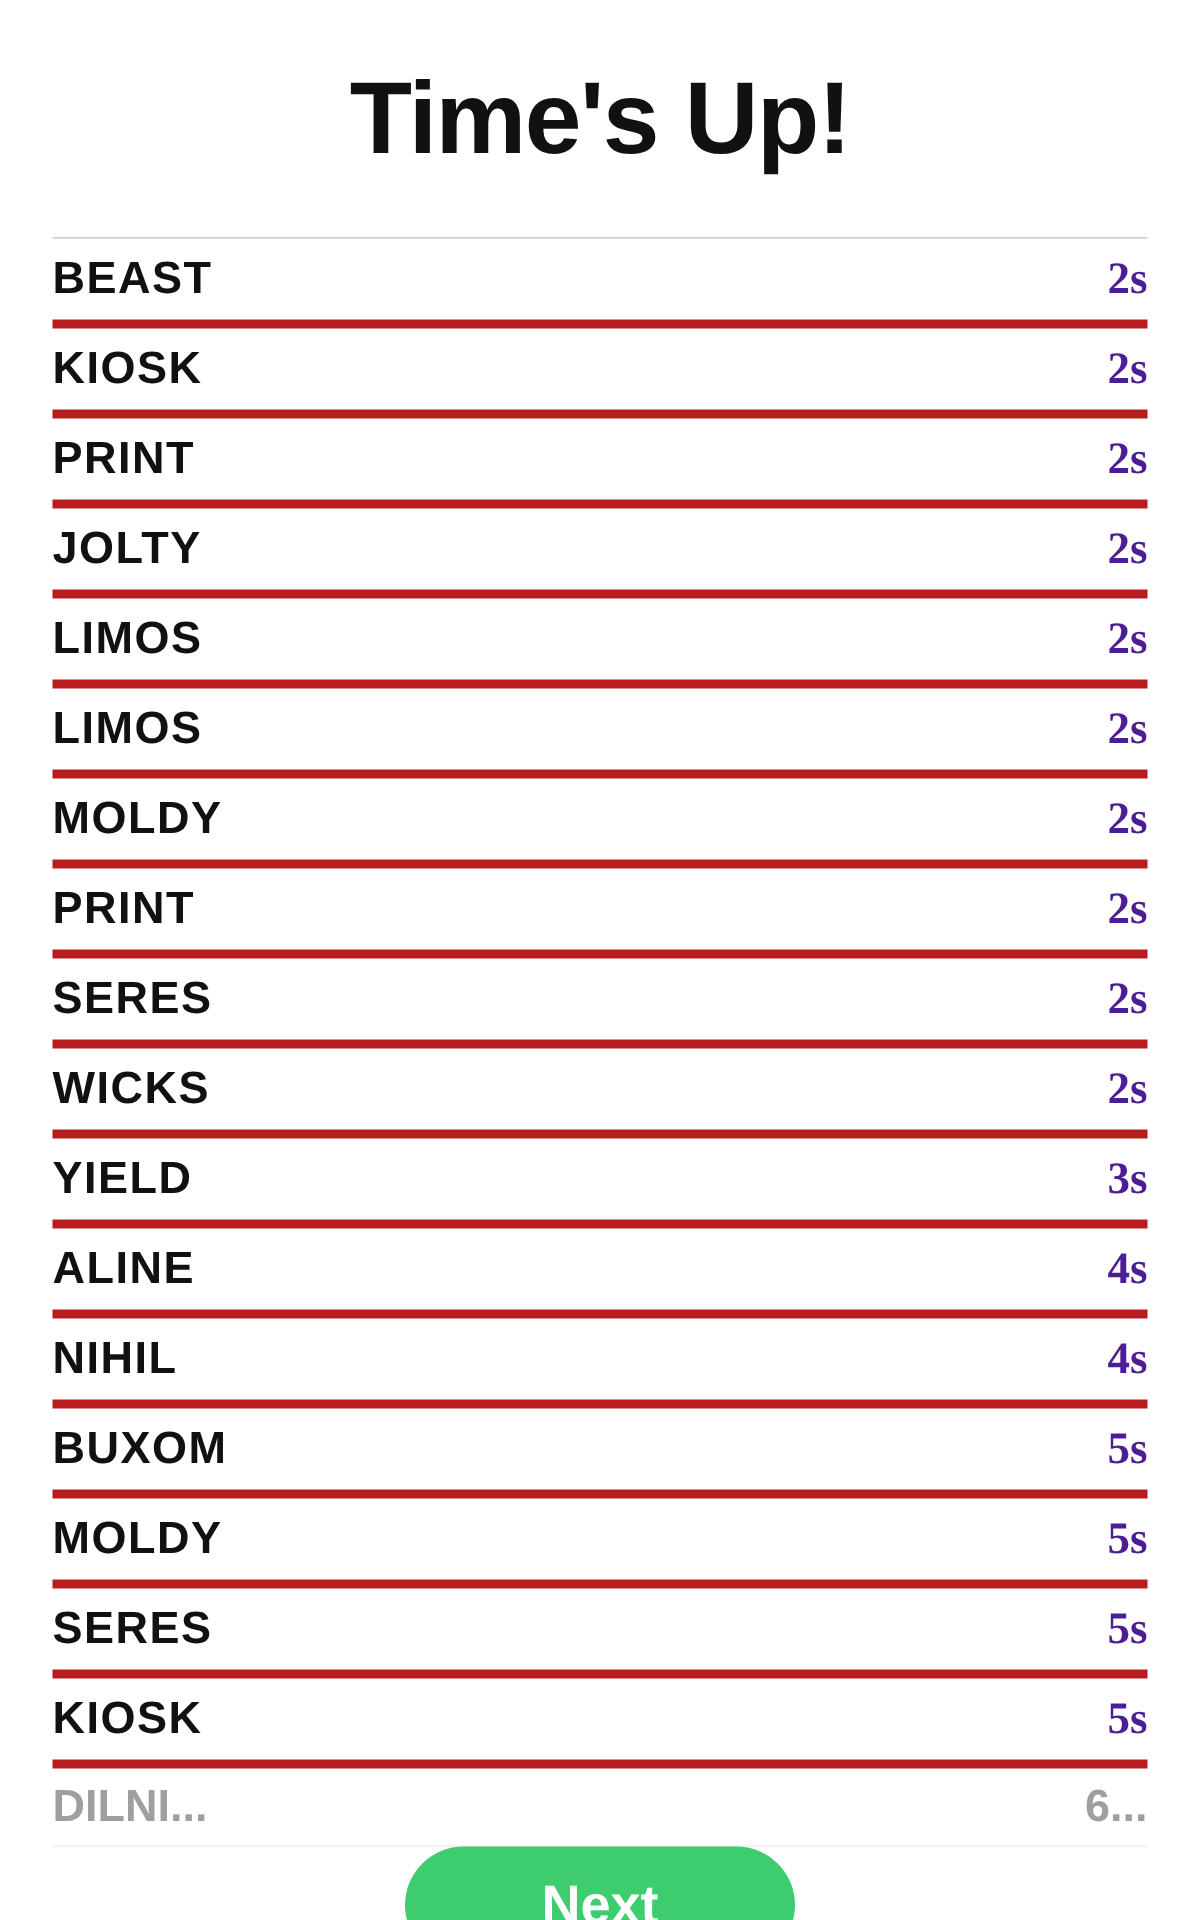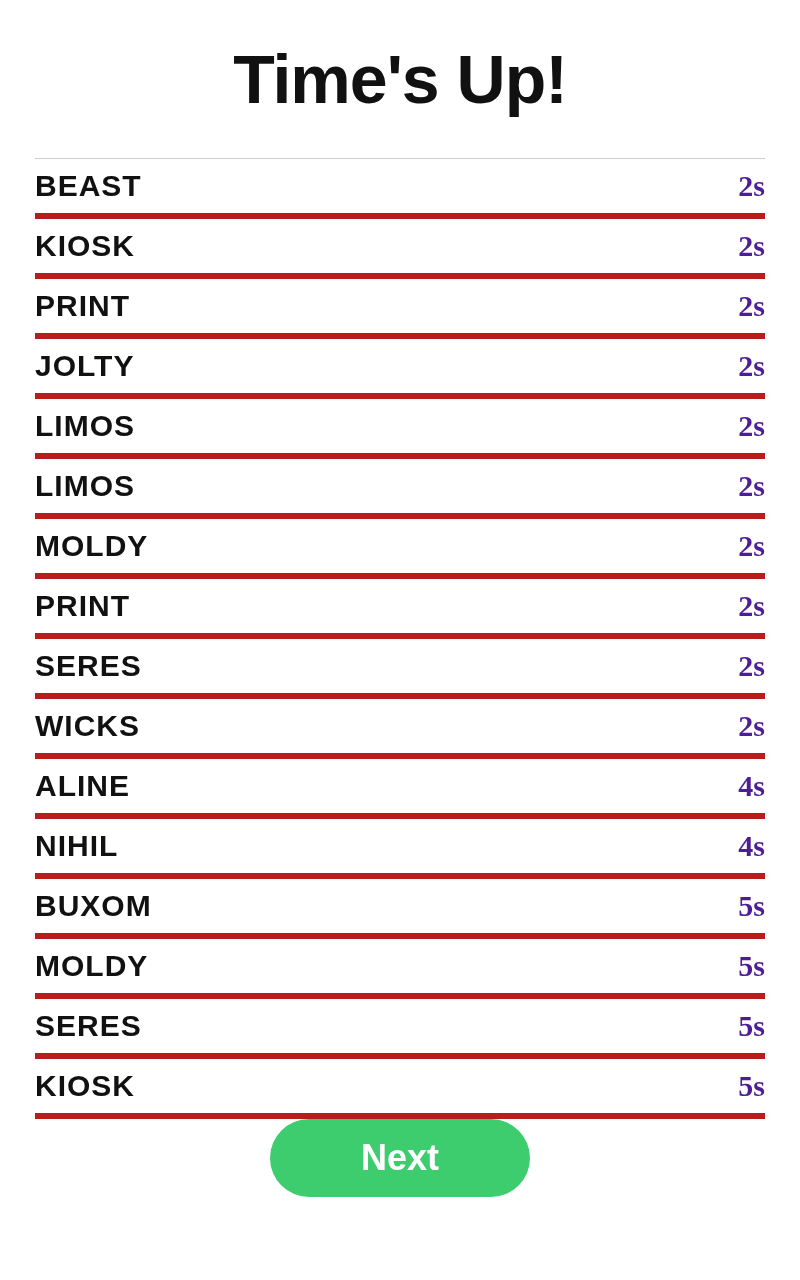--- a/index.html
+++ b/index.html
@@ -182,20 +182,24 @@
       </div>
       <div class="table-row">
         <span class="word-cell">SERES</span>
         <span class="timer-cell">2s</span>
       </div>
       <div class="table-row">
         <span class="word-cell">WICKS</span>
         <span class="timer-cell">2s</span>
       </div>
       <div class="table-row">
+        <span class="word-cell">YIELD</span>
+        <span class="timer-cell">3s</span>
+      </div>
+      <div class="table-row">
         <span class="word-cell">ALINE</span>
         <span class="timer-cell">4s</span>
       </div>
       <div class="table-row">
         <span class="word-cell">NIHIL</span>
         <span class="timer-cell">4s</span>
       </div>
       <div class="table-row">
         <span class="word-cell">BUXOM</span>
         <span class="timer-cell">5s</span>
@@ -207,17 +211,21 @@
       <div class="table-row">
         <span class="word-cell">SERES</span>
         <span class="timer-cell">5s</span>
       </div>
       <div class="table-row">
         <span class="word-cell">KIOSK</span>
         <span class="timer-cell">5s</span>
       </div>
     </div>
 
+  <div class="partial-row">
+    <span class="partial-word">DILNI...</span>
+    <span class="partial-timer">6...</span>
+  </div>
 </div>
 
 <div class="bottom-section">
   <button class="next-button">Next</button>
 </div>
 
 </body></html>

